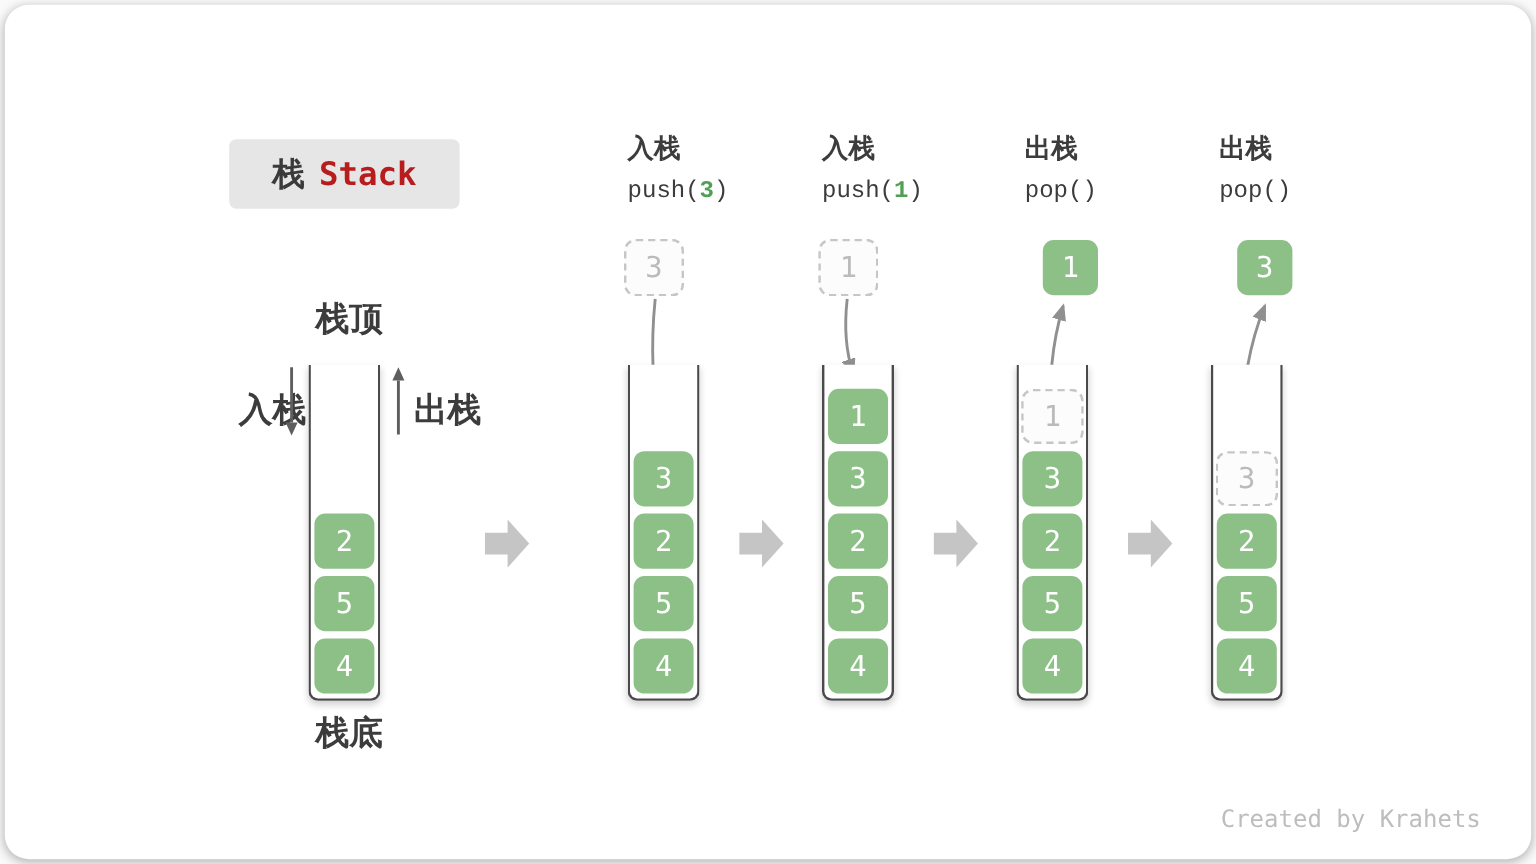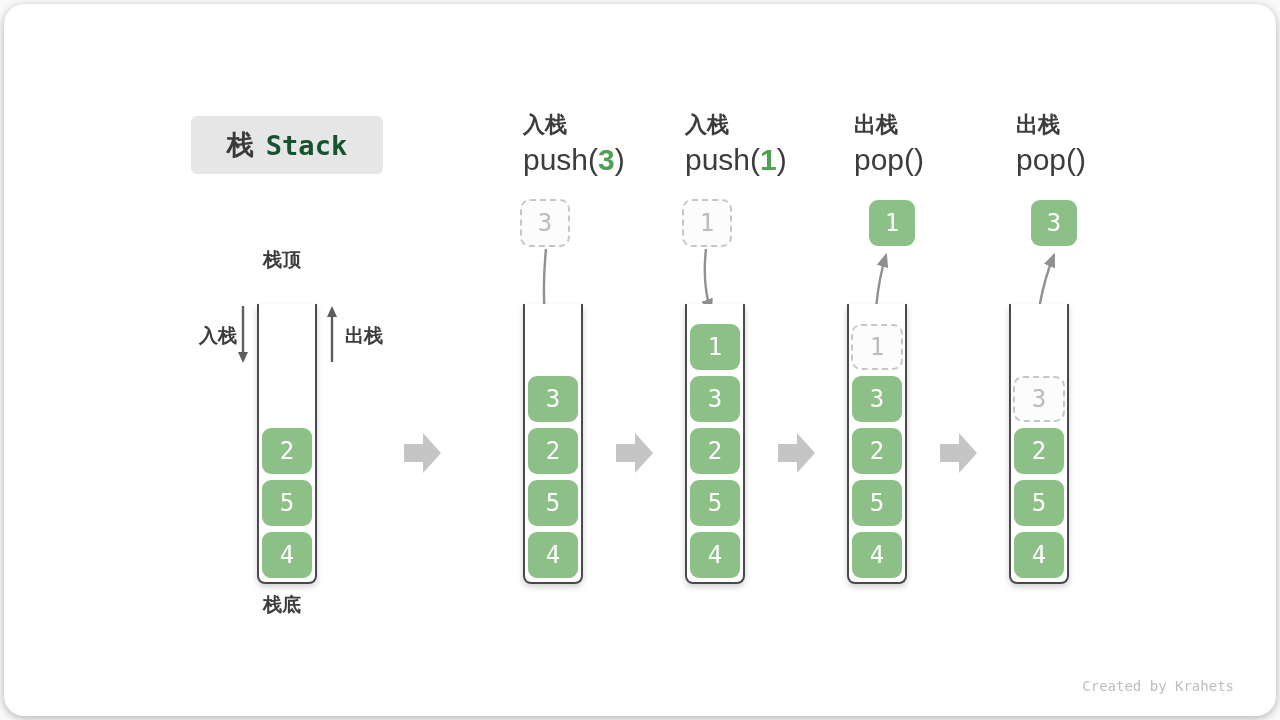--- a/index.html
+++ b/index.html
@@ -11,29 +11,29 @@
     position:absolute;inset:4px;background:#ffffff;border-radius:20px;
     box-shadow:0 2px 9px rgba(0,0,0,0.30);
   }
   
   .title-box{
     position:absolute;left:187px;top:112px;width:192px;height:58px;
     background:#E6E6E6;border-radius:6px;
     display:flex;align-items:center;justify-content:center;gap:12px;
   }
   .title-zh{font-size:27px;font-weight:bold;color:#3A3A3A;}
-  .title-en{font-family:"DejaVu Sans Mono","Liberation Mono",monospace;font-size:27px;font-weight:600;color:#14532d;}
-  
-  .cjk-label{position:absolute;font-size:19px;font-weight:bold;color:#3C3C3C;white-space:nowrap;}
+  .title-en{font-family:"DejaVu Sans Mono","Liberation Mono",monospace;font-size:27px;font-weight:600;color:#b91c1c;}
+  
+  .cjk-label{position:absolute;font-size:28px;font-weight:bold;color:#3C3C3C;white-space:nowrap;}
   
   .stage{position:absolute;top:0;width:60px;height:720px;}
   .op{position:absolute;top:109px;left:0;white-space:nowrap;}
   .op.pop-op{left:7px;}
   .op-zh{font-size:22px;font-weight:bold;color:#3C3C3C;line-height:24px;margin-bottom:10px;}
-  .op-code{font-family:Liberation Sans, sans-serif;font-size:30px;color:#3C3C3C;line-height:26px;}
+  .op-code{font-family:Liberation Mono, monospace;font-size:20px;color:#3C3C3C;line-height:26px;}
   .op-code .arg{color:#4FA053;font-weight:bold;}
   
   .well{
     position:absolute;left:0;top:300px;width:60px;height:280px;box-sizing:border-box;
     background:#fff;border-left:2px solid #4A4A4A;border-right:2px solid #4A4A4A;
     border-bottom:2px solid #4A4A4A;border-radius:0 0 8px 8px;
     box-shadow:0 3px 6px rgba(0,0,0,0.18);
   }
   
   .block{
@@ -56,21 +56,21 @@
   .pop-box{
     position:absolute;left:22px;top:196px;width:46px;height:46px;background:#8CC087;border-radius:9px;
     color:#fff;font-family:"DejaVu Sans Mono","Liberation Mono",monospace;font-size:24px;
     display:flex;align-items:center;justify-content:center;
   }
   .curve{position:absolute;left:0;overflow:visible;}
   .flow-arrow{position:absolute;top:428px;}
   .side-arrows{position:absolute;left:230px;top:298px;}
   .watermark{
     position:absolute;right:42px;bottom:22px;
-    font-family:"DejaVu Sans Mono","Liberation Mono",monospace;font-size:14px;color:#BDBDBD;
+    font-family:"DejaVu Sans Mono","Liberation Mono",monospace;font-size:20px;color:#BDBDBD;
   }
 </style>
 </head>
 <body>
 
 <div class="card">
 
   <div class="title-box">
     <span class="title-zh">栈</span>
     <span class="title-en">Stack</span>

